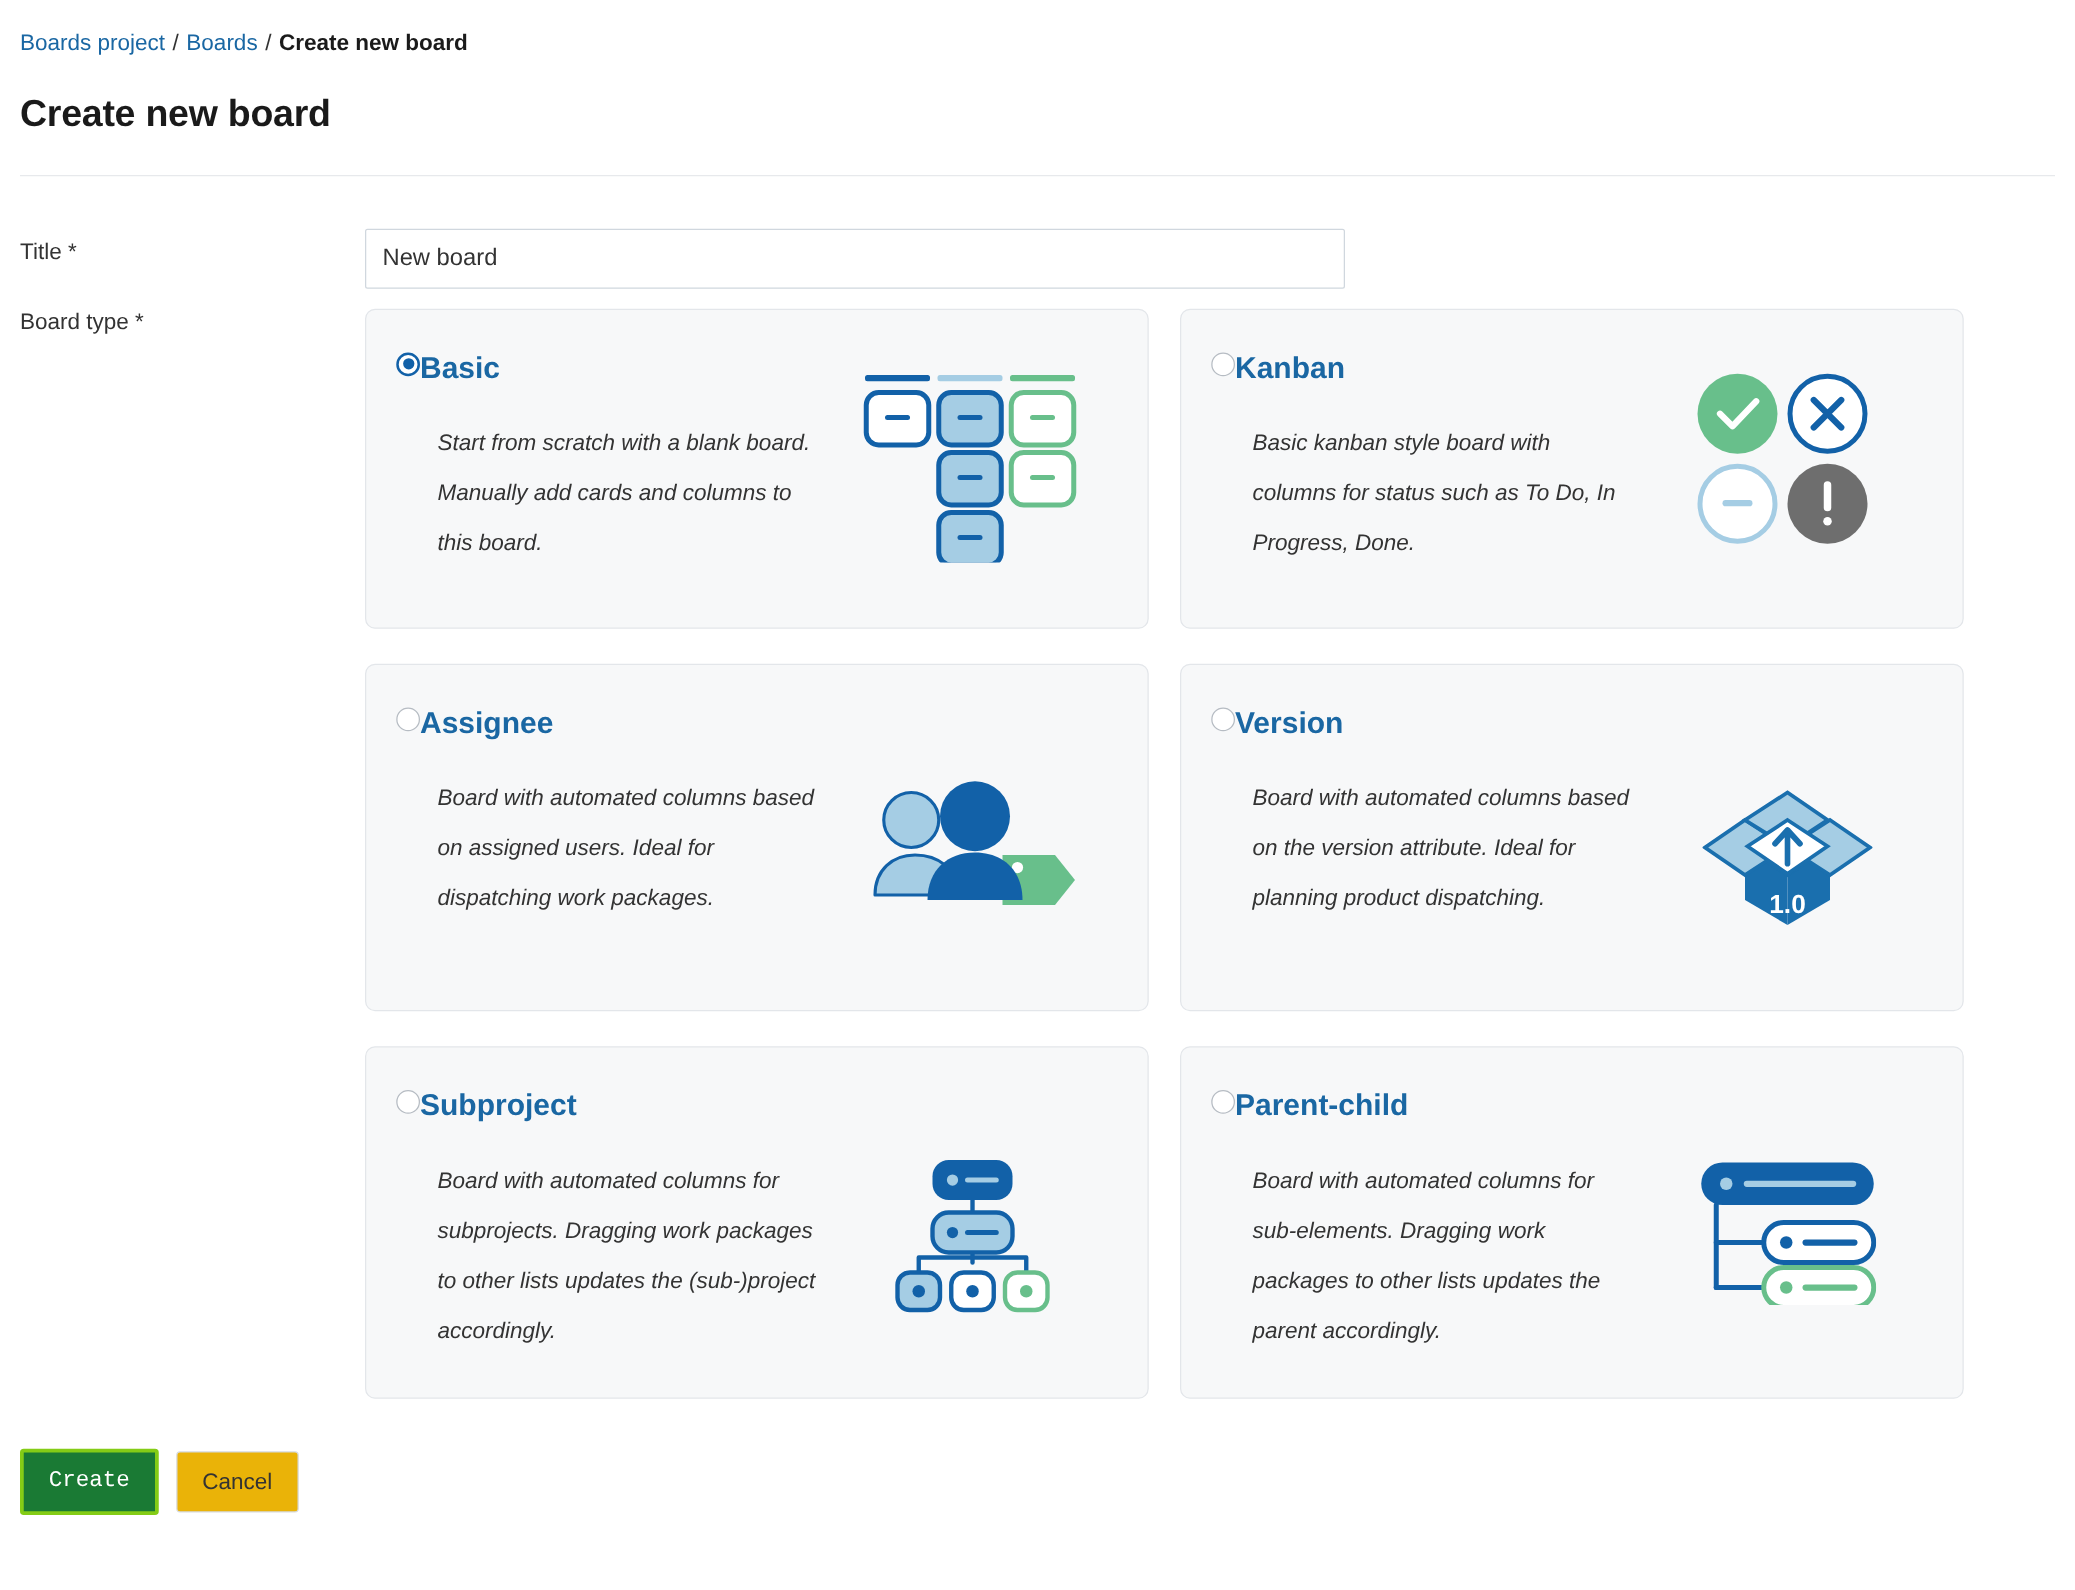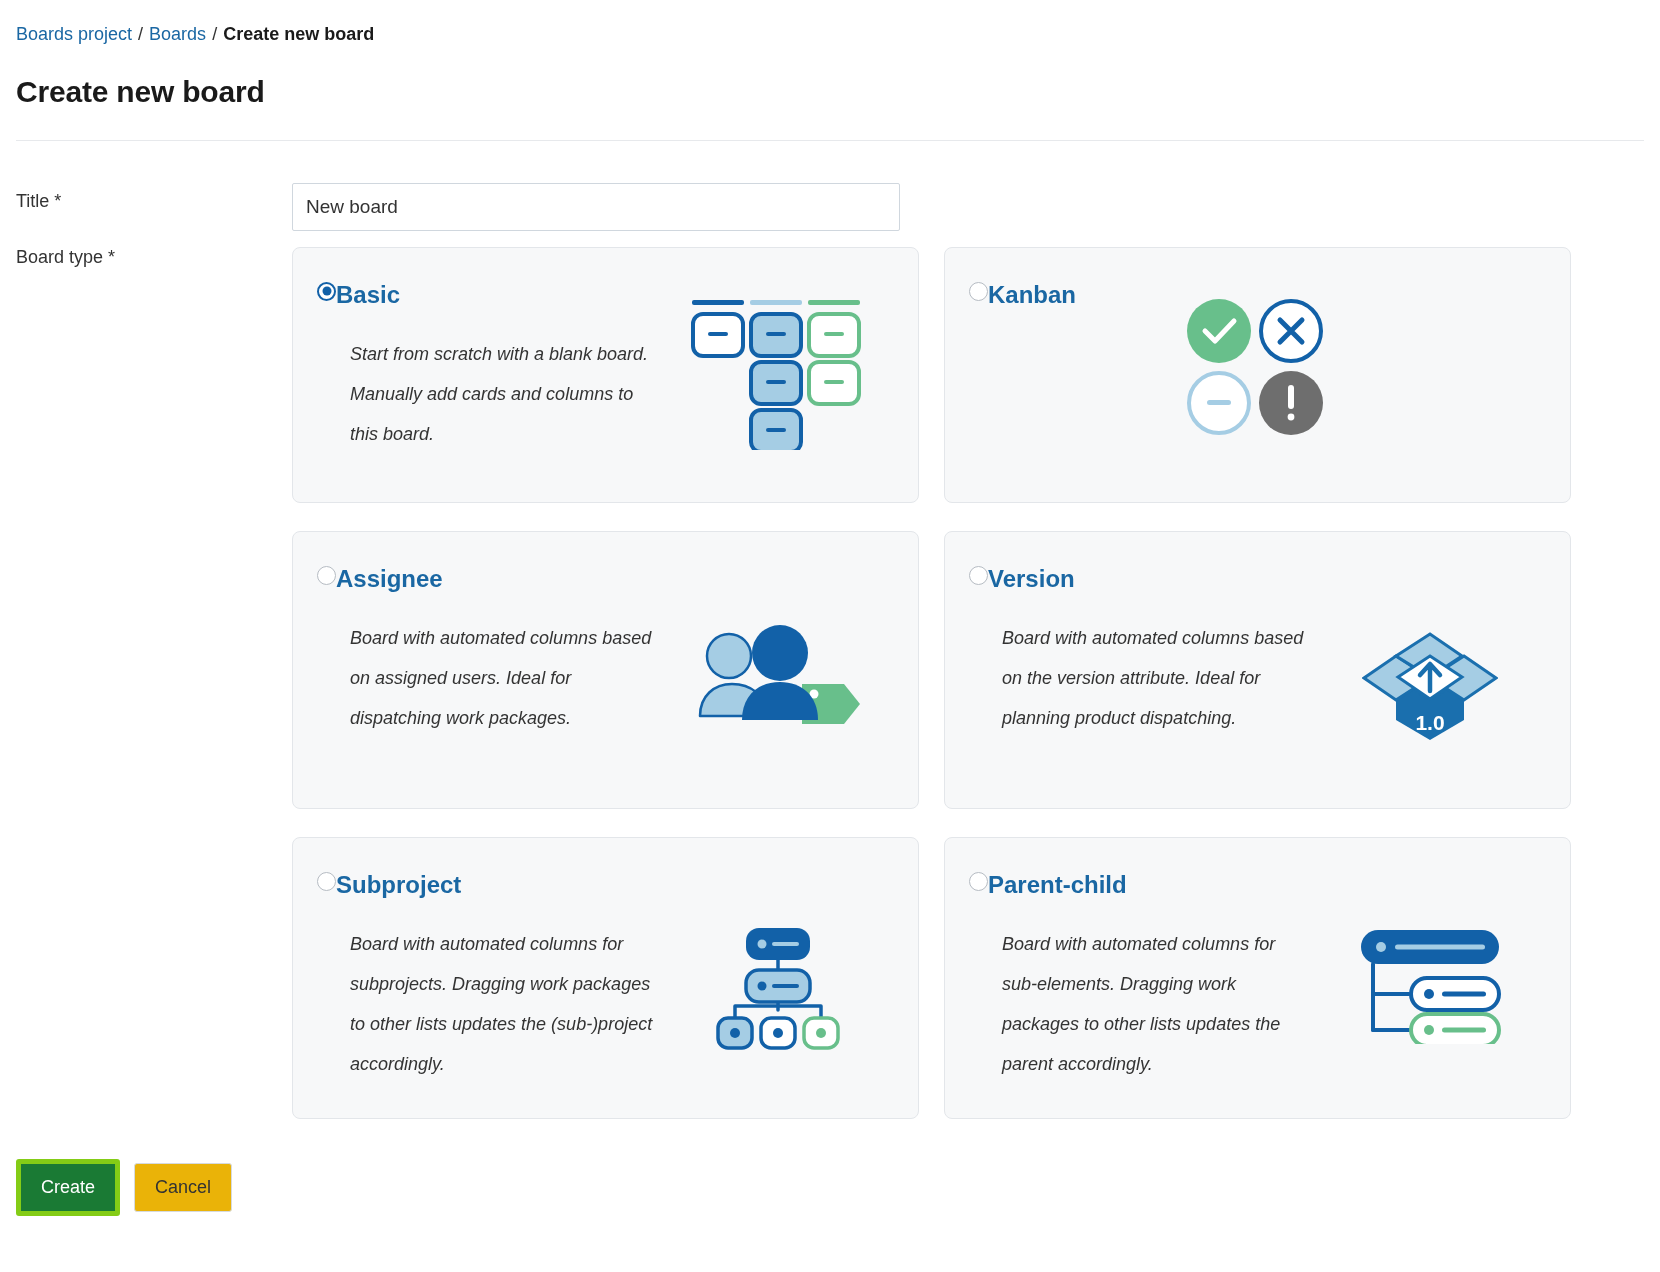--- a/index.html
+++ b/index.html
@@ -53,21 +53,21 @@
     flex: 0 0 276px;
     font-size: 18px;
     color: #333;
     padding-top: 8px;
   }
   .row-title { margin-top: 42px; }
   .row-boardtype { margin-top: 16px; }
   .row-boardtype .form-label { padding-top: 0; }
 
   .title-input {
-    width: 608px;
+    width: 784px;
     height: 48px;
     border: 1px solid #d0d7de;
     border-radius: 2px;
     font-size: 19px;
     font-family: "Liberation Sans", sans-serif;
     color: #333;
     padding: 0 13px;
     background: #fff;
     outline: none;
   }
@@ -163,22 +163,23 @@
   .btn {
     font-family: "Liberation Sans", sans-serif;
     font-size: 18px;
     border-radius: 3px;
     cursor: pointer;
     line-height: 1;
   }
   .btn-create {
     background: #1a7a34;
     color: #ffffff;
-    border: 5px solid #84cc16;
+    border: 3px solid #84cc16;
     padding: 14px 20px 15px 20px;
+    font-family: Liberation Mono, monospace;
   }
   .btn-cancel {
     background: #eab308;
     color: #333333;
     border: 1px solid #d6dade;
     padding: 14px 20px 15px 20px;
   }
 </style>
 </head>
 <body>
@@ -234,20 +235,21 @@
           </div>
         </div>
       </div>
 
       <div class="card">
         <div class="card-head">
           <span class="radio"></span>
           <span class="card-title">Kanban</span>
         </div>
         <div class="card-body">
+          <div class="card-desc">Basic kanban style board with columns for status such as To Do, In Progress, Done.</div>
           <div class="card-art art-kanban">
             <svg width="170" height="160" viewBox="0 0 170 160">
 
               <circle cx="45" cy="45" r="32" fill="#68bf8b"></circle>
               <path d="M31 45 L41 55 L60 35" fill="none" stroke="#ffffff" stroke-width="5" stroke-linecap="round" stroke-linejoin="round"></path>
 
               <circle cx="117" cy="45" r="30" fill="#ffffff" stroke="#1261a8" stroke-width="4"></circle>
               <path d="M106 34 L128 56 M128 34 L106 56" stroke="#1261a8" stroke-width="5" stroke-linecap="round"></path>
 
               <circle cx="45" cy="117" r="30" fill="#ffffff" stroke="#a5cde4" stroke-width="4"></circle>

